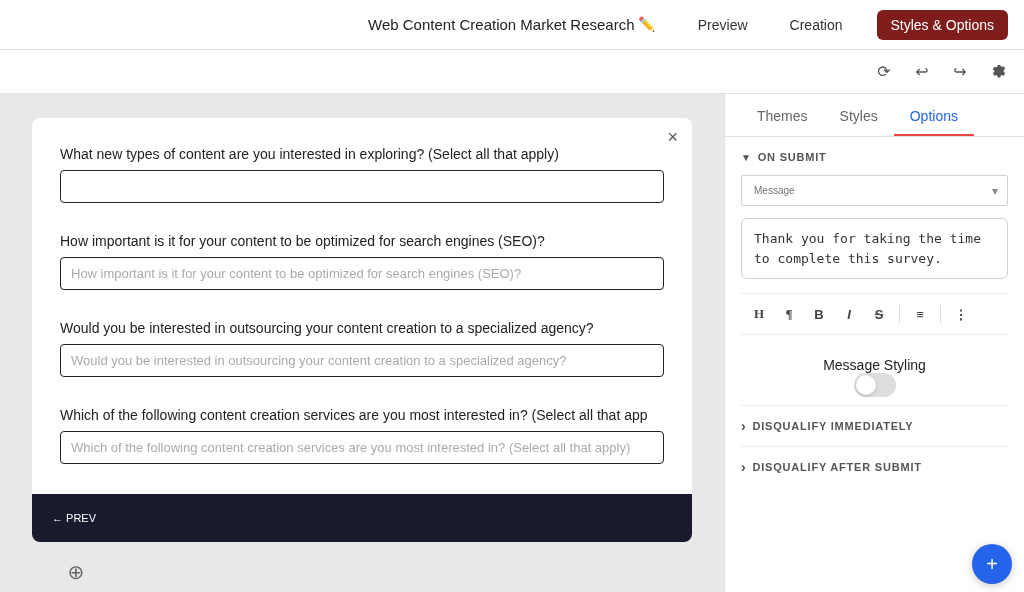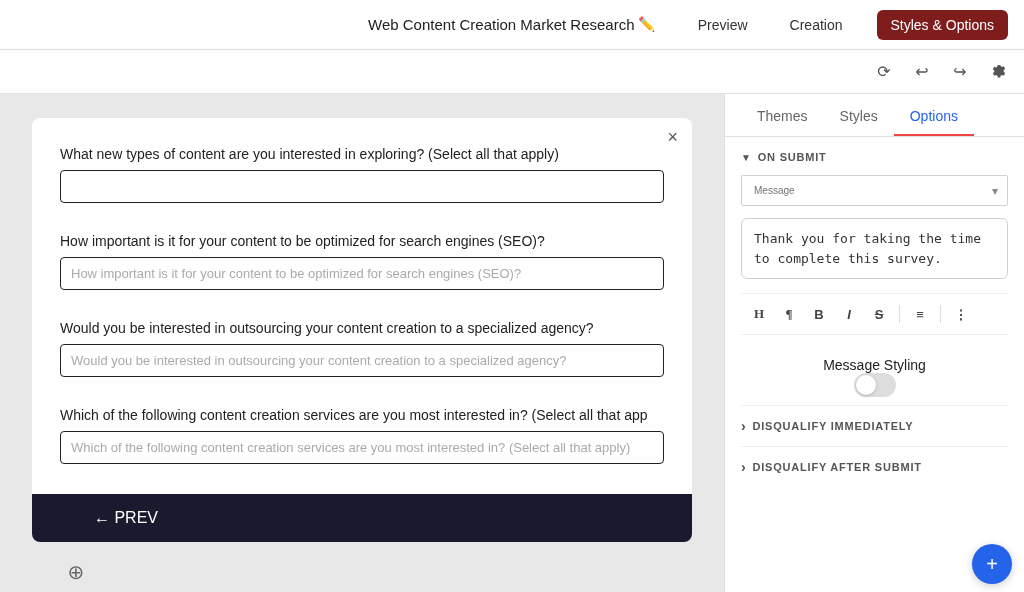--- a/index.html
+++ b/index.html
@@ -159,27 +159,26 @@
       display: flex;
       align-items: center;
       padding: 0 20px;
       margin: 0 -28px;
       border-radius: 0 0 8px 8px;
     }
     .prev-btn {
       background: none;
       border: none;
       color: #fff;
-      font-size: 16px;
+      font-size: 11px;
       cursor: pointer;
       display: flex;
       align-items: center;
       gap: 6px;
       font-weight: 500;
-      margin-left: 42px;
     }
 
     
     .add-btn {
       display: flex;
       align-items: center;
       justify-content: center;
       margin-top: 14px;
       width: 32px;
       height: 32px;

